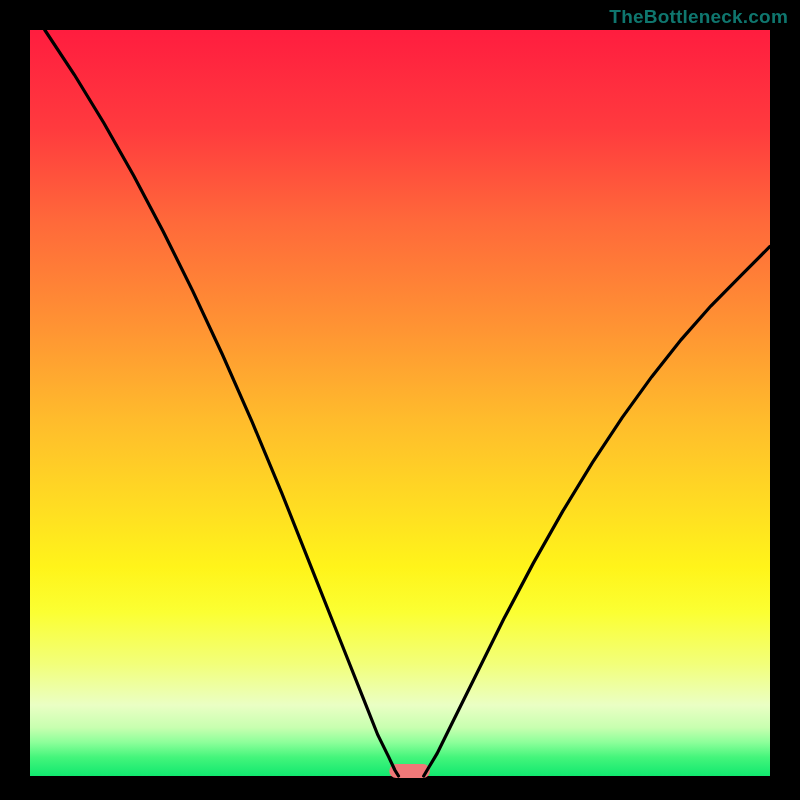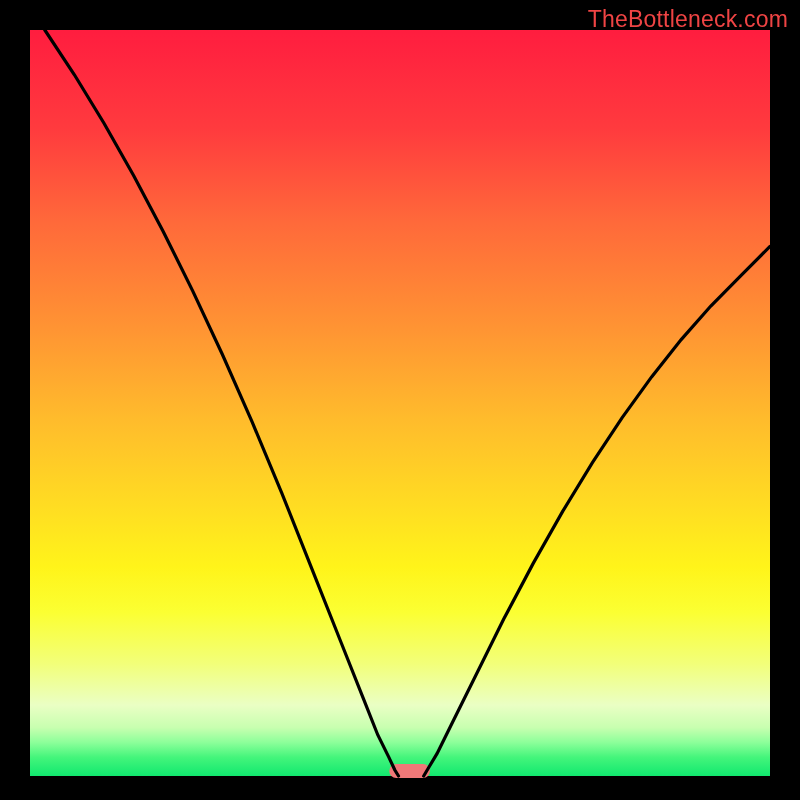--- a/index.html
+++ b/index.html
@@ -14,23 +14,23 @@
   .chart-container {
     width: 800px;
     height: 800px;
     position: relative;
     background: #000;
   }
   .watermark {
     position: absolute;
     top: 6px;
     right: 12px;
-    color: #ef4444;
-    font-size: 23px;
-    font-weight: 400;
+    color: #0f766e;
+    font-size: 19px;
+    font-weight: 700;
     letter-spacing: 0.2px;
     z-index: 10;
   }
   svg {
     display: block;
     position: absolute;
     left: 0;
     top: 0;
   }
 </style>

